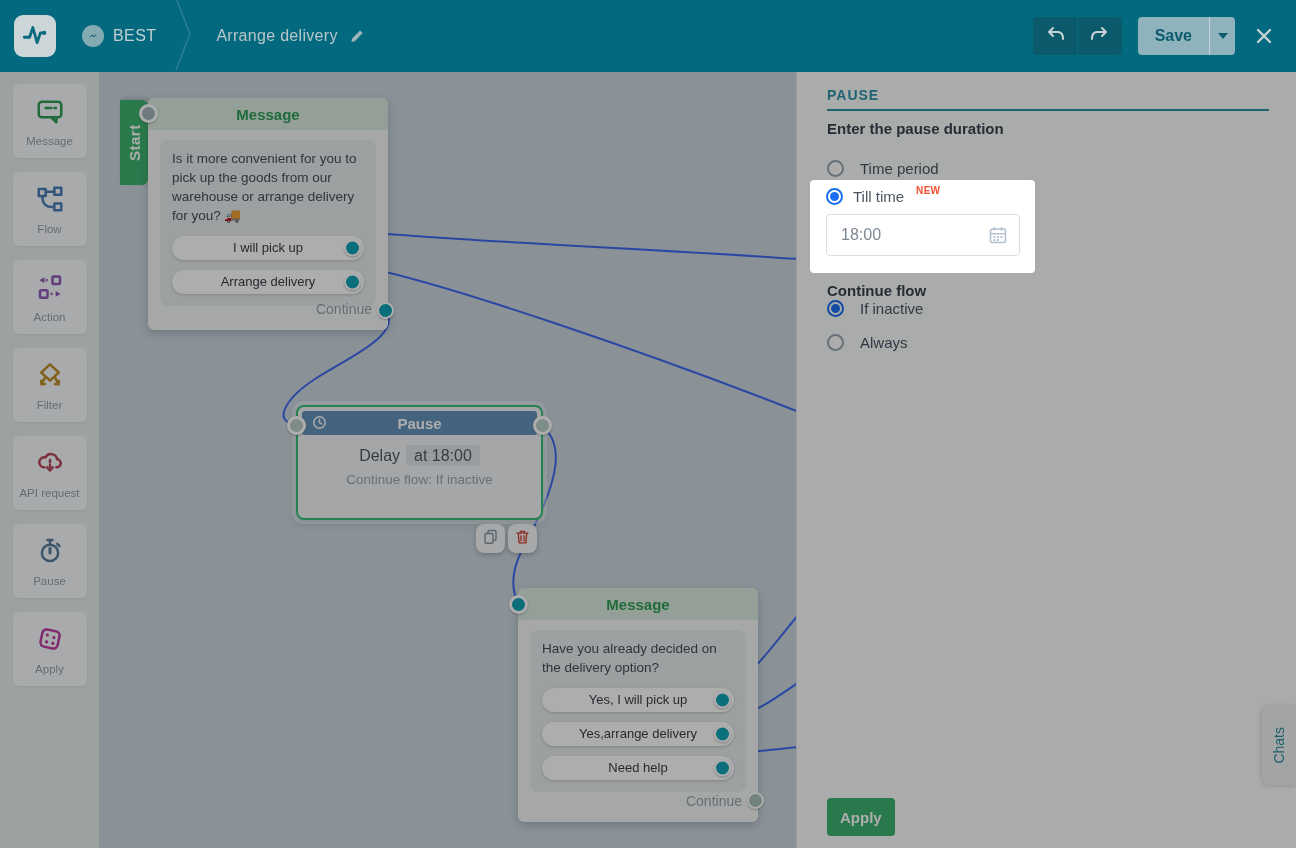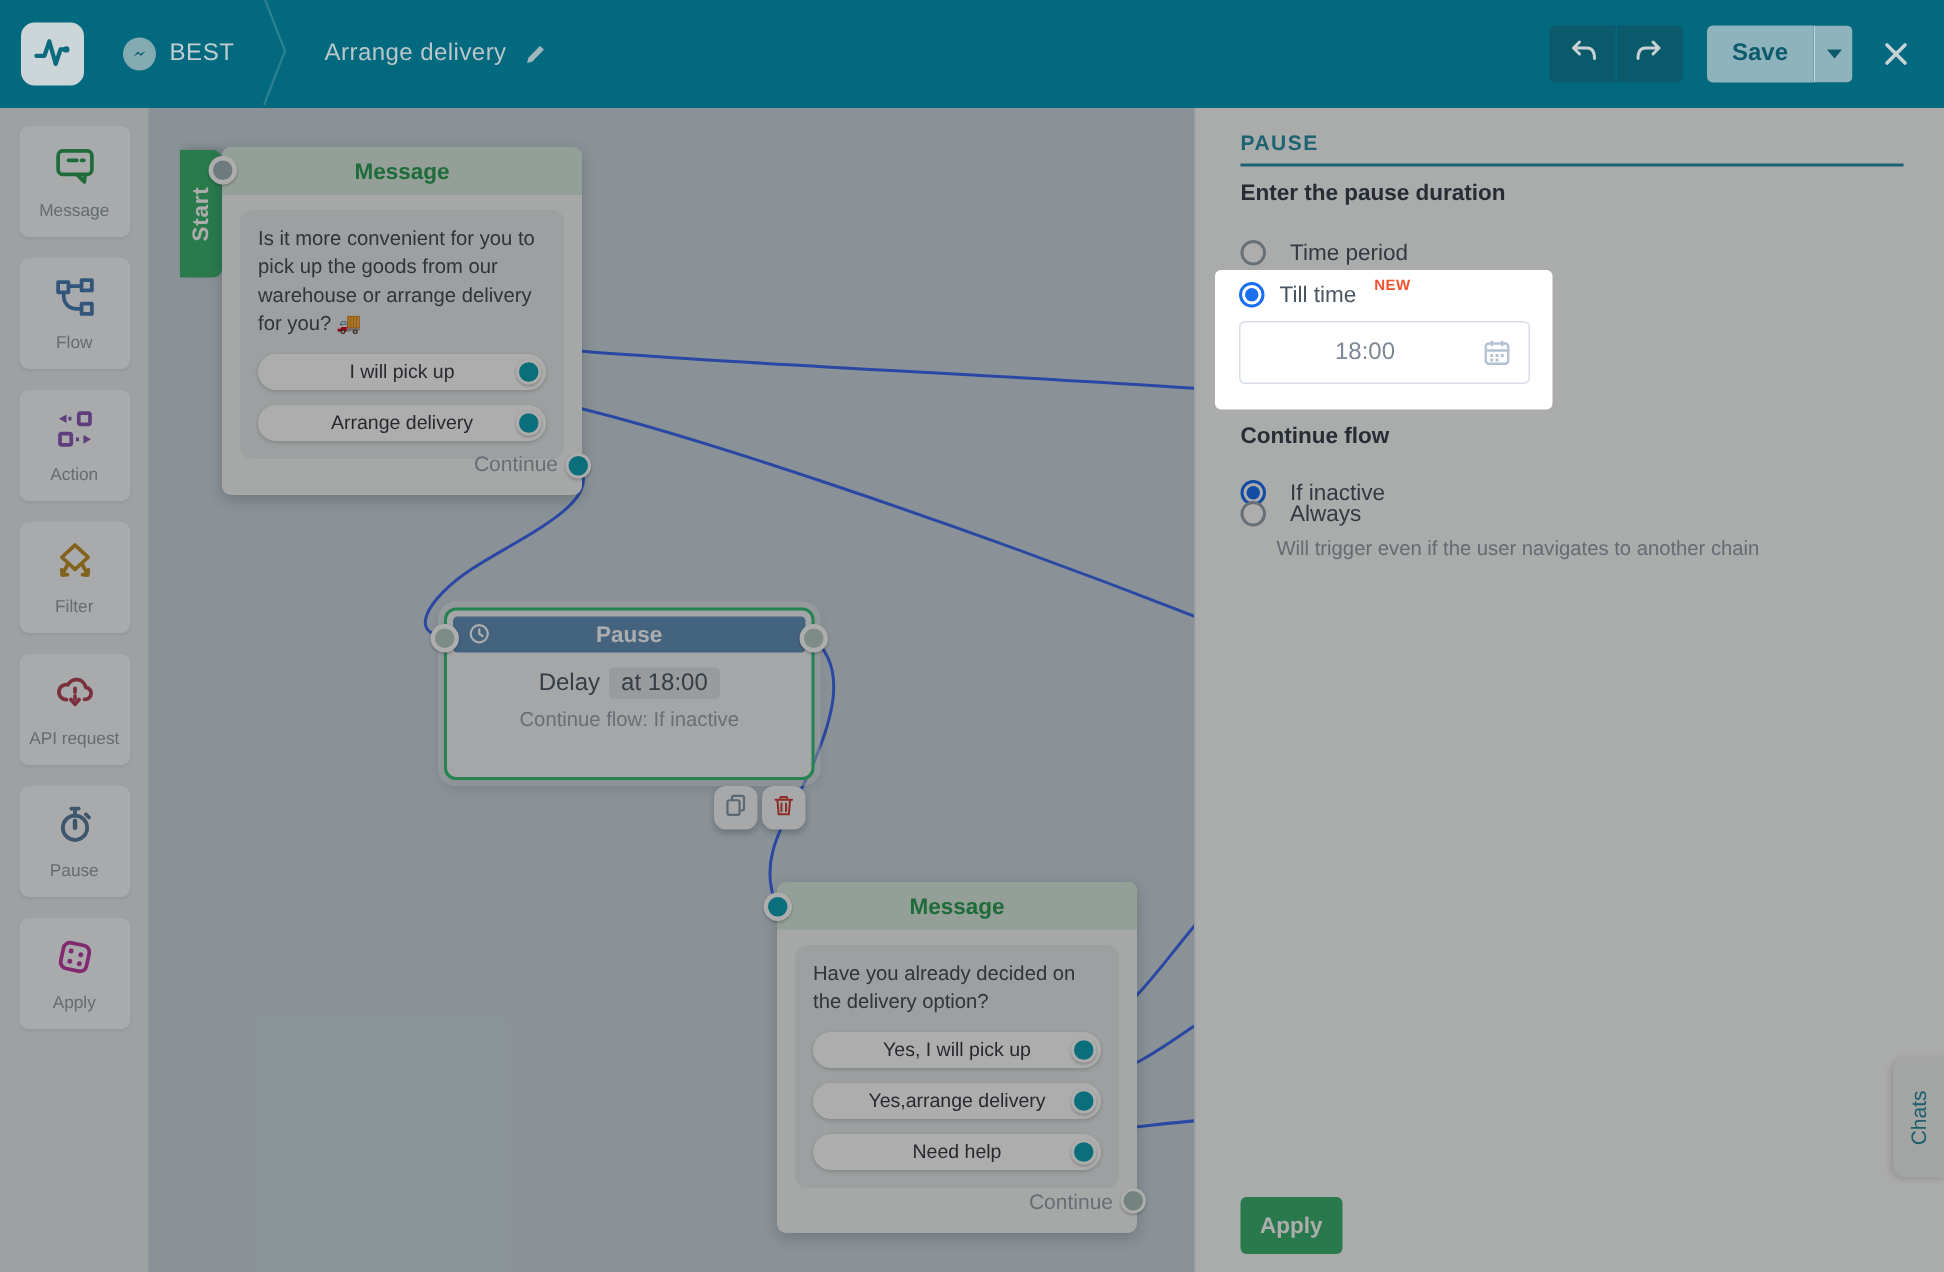--- a/index.html
+++ b/index.html
@@ -184,21 +184,20 @@
   .spot-till-row {
     position:absolute; left:826px; top:188px; z-index:61;
     display:flex; align-items:center; gap:10px; cursor:pointer;
   }
   .new-badge { font-size:10px; font-weight:bold; color:#f4502f; position:relative; top:-6px; margin-left:2px; letter-spacing:.3px; }
   .time-input-wrap { position:absolute; left:826px; top:214px; z-index:61; }
   .time-input {
     width:194px; height:42px; border:1px solid #d7dee6; border-radius:4px;
     background:#fff; font-family:inherit; font-size:16px; color:#7d8894;
     padding:0 40px 0 14px;
-    text-align:center;
   }
   .cal-btn { position:absolute; right:12px; top:11px; cursor:pointer; display:flex; }
 
   
   .chats-tab {
     position:absolute; left:1262px; top:705px; width:34px; height:80px;
     background:#f1f3f4; border-radius:8px 0 0 8px; z-index:30;
     display:flex; align-items:center; justify-content:center;
     box-shadow:-1px 1px 4px rgba(0,0,0,.15); cursor:pointer;
   }
@@ -450,31 +449,30 @@
 
   <div class="p-heading" style="top:48px;">Enter the pause duration</div>
 
   <div class="radio-row" style="top:88px;">
     <span class="radio"></span>
     <span class="radio-label">Time period</span>
   </div>
 
   <div class="p-heading" style="top:210px;">Continue flow</div>
 
-  <div class="radio-row" style="top:248px;justify-content:flex-end;">
+  <div class="radio-row" style="top:228px;justify-content:flex-end;">
     <span class="radio sel"></span>
     <span class="radio-label">If inactive</span>
   </div>
 
   <div class="radio-row" style="top:262px;text-align:right;">
     <span class="radio"></span>
     <span class="radio-label">Always</span>
   </div>
 
-  <div class="p-note">Will trigger even if the user navigates to another chain</div>
 
   <button class="apply-btn">
     <span>Apply</span>
   </button>
 </div>
 
 <div class="chats-tab">
   <span class="chats-label">Chats</span>
 </div>
 

